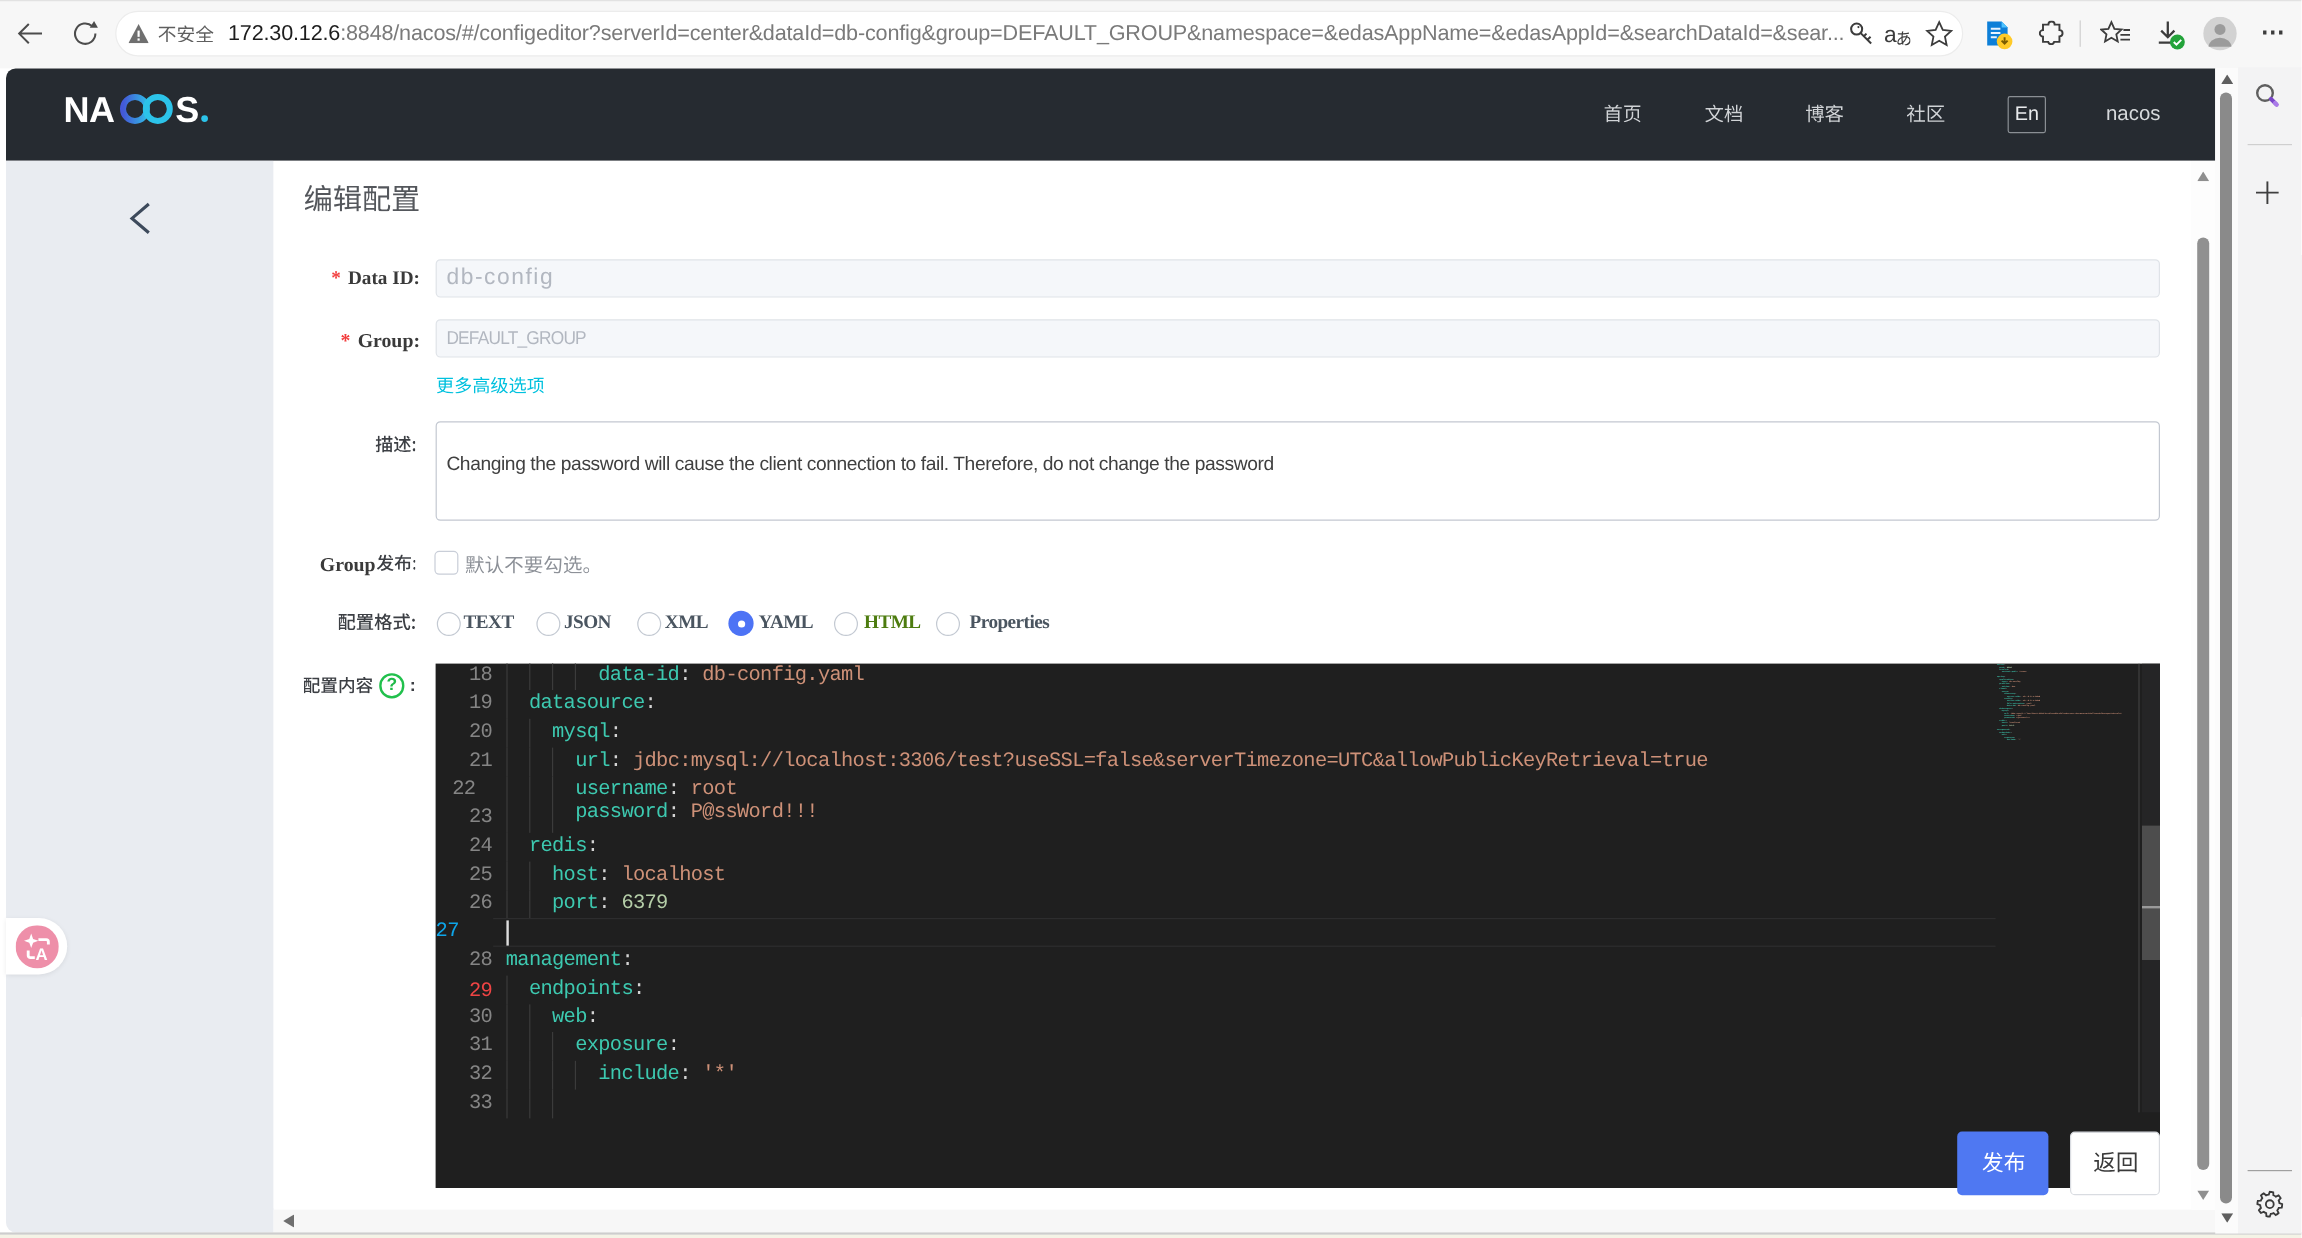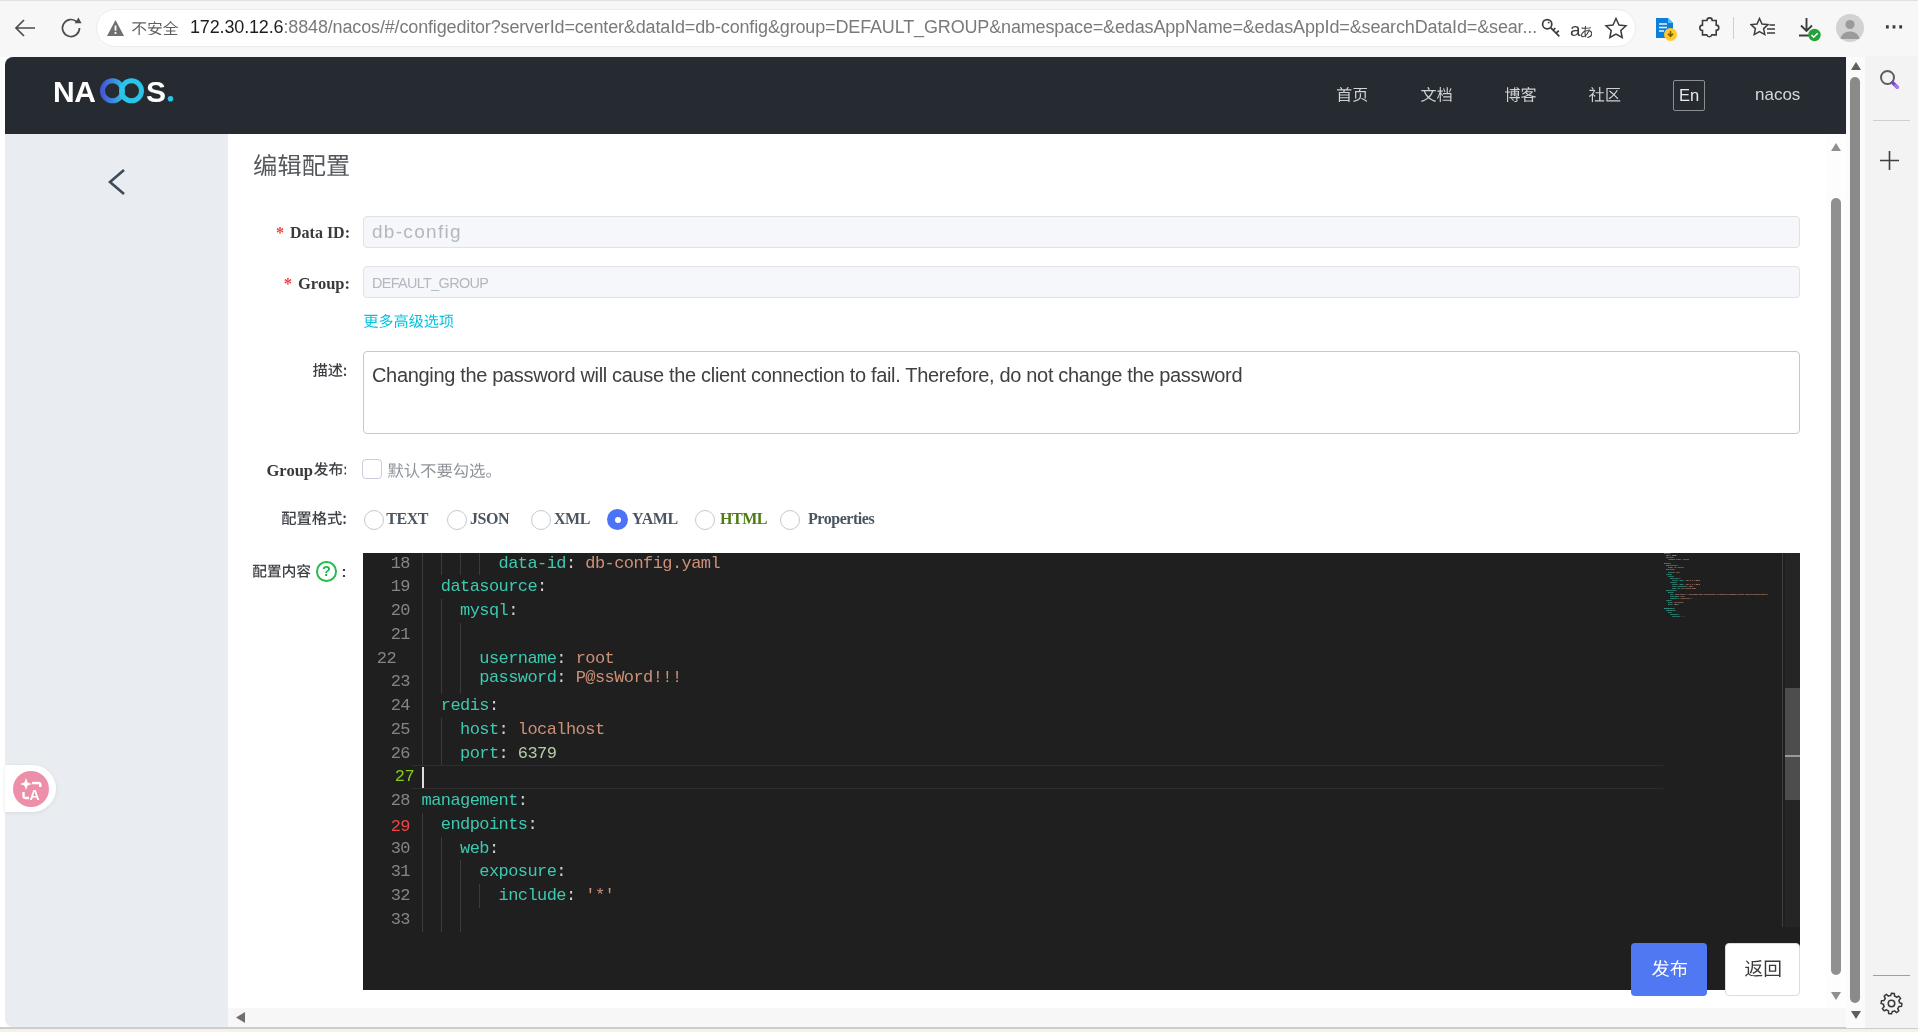--- a/index.html
+++ b/index.html
@@ -130,21 +130,21 @@
     <path transform="translate(3000,0) scale(1,-1)" d="M42 56 60 -18C155 18 280 66 398 113L383 178C258 132 127 84 42 56ZM400 775V705H512C500 384 465 124 329 -36C347 -46 382 -70 395 -82C481 30 528 177 555 355C589 273 631 197 680 130C620 63 548 12 470 -24C486 -36 512 -64 523 -82C597 -45 666 6 726 73C781 10 844 -42 915 -78C926 -59 949 -32 966 -18C894 16 829 67 773 130C842 223 895 341 926 486L879 505L865 502H763C788 584 817 689 840 775ZM587 705H746C722 611 692 506 667 436H839C814 339 775 257 726 187C659 278 607 386 572 499C579 564 583 633 587 705ZM55 423C70 430 94 436 223 453C177 387 134 334 115 313C84 275 60 250 38 246C46 227 57 192 61 177C83 193 117 206 384 286C381 302 379 331 379 349L183 294C257 382 330 487 393 593L330 631C311 593 289 556 266 520L134 506C195 593 255 703 301 809L232 841C189 719 113 589 90 555C67 521 50 498 31 493C40 474 51 438 55 423Z"></path>
     <path transform="translate(4000,0) scale(1,-1)" d="M61 765C119 716 187 646 216 597L278 644C246 692 177 760 118 806ZM446 810C422 721 380 633 326 574C344 565 376 545 390 534C413 562 435 597 455 636H603V490H320V423H501C484 292 443 197 293 144C309 130 331 102 339 83C507 149 557 264 576 423H679V191C679 115 696 93 771 93C786 93 854 93 869 93C932 93 952 125 959 252C938 257 907 268 893 282C890 177 886 163 861 163C847 163 792 163 782 163C756 163 753 166 753 191V423H951V490H678V636H909V701H678V836H603V701H485C498 731 509 763 518 795ZM251 456H56V386H179V83C136 63 90 27 45 -15L95 -80C152 -18 206 34 243 34C265 34 296 5 335 -19C401 -58 484 -68 600 -68C698 -68 867 -63 945 -58C946 -36 958 1 966 20C867 10 715 3 601 3C495 3 411 9 349 46C301 74 278 98 251 100Z"></path>
     <path transform="translate(5000,0) scale(1,-1)" d="M618 500V289C618 184 591 56 319 -19C335 -34 357 -61 366 -77C649 12 693 158 693 289V500ZM689 91C766 41 864 -31 911 -79L961 -26C913 21 813 90 736 138ZM29 184 48 106C140 137 262 179 379 219L369 284L247 247V650H363V722H46V650H172V225ZM417 624V153H490V556H816V155H891V624H655C670 655 686 692 702 728H957V796H381V728H613C603 694 591 656 578 624Z"></path>
   </svg>
 <svg style="position:absolute;left:312.7px;top:362.9px;width:33.3px;height:14.0px;" viewBox="25 -844 2202 925" fill="#3c3f44">
     <path transform="translate(0,0) scale(1,-1)" d="M738 844V706H578V844H488V706H359V620H488V497H578V620H738V497H830V620H955V706H830V844ZM484 175H614V52H484ZM484 256V376H614V256ZM831 175V52H699V175ZM831 256H699V376H831ZM398 459V-81H484V-31H831V-76H922V459ZM153 843V648H40V560H153V358L25 323L47 232L153 264V30C153 16 149 12 136 12C124 12 87 12 47 13C59 -12 70 -52 72 -74C136 -75 177 -72 204 -57C231 -42 240 -18 240 30V291L347 325L335 410L240 383V560H340V648H240V843Z"></path>
     <path transform="translate(1000,0) scale(1,-1)" d="M717 786C758 748 810 694 835 660L910 709C884 742 830 794 789 830ZM58 758C112 700 176 621 204 570L284 620C253 671 187 748 133 802ZM584 835V655H319V567H539C484 424 396 284 301 210C322 193 352 160 367 139C451 214 527 333 584 465V74H679V461C760 365 840 257 879 182L953 237C902 327 791 463 694 567H943V655H679V835ZM271 486H44V398H181V115C135 97 84 58 34 11L93 -71C143 -11 195 44 230 44C255 44 286 15 331 -8C403 -47 489 -57 608 -57C704 -57 871 -52 940 -47C942 -21 957 23 967 47C870 36 719 28 610 28C504 28 415 35 349 69C315 87 291 104 271 115Z"></path>
     <path transform="translate(2000,0) scale(1,-1)" d="M149 380C193 380 227 413 227 460C227 508 193 542 149 542C106 542 72 508 72 460C72 413 106 380 149 380ZM149 -14C193 -14 227 21 227 68C227 115 193 149 149 149C106 149 72 115 72 68C72 21 106 -14 149 -14Z"></path>
   </svg>
 <div class="abs" style="left:363px;top:351px;width:1437px;height:83px;background:#fff;border:1px solid #c3c8d1;border-radius:4px"></div>
-<div class="abs" style="left:372px;top:364px;font-size:20px;letter-spacing:-0.33px;color:#404040">Changing the password will cause the client connection to fail. Therefore, do not change the password</div>
+<div class="abs" style="left:372px;top:379px;font-size:16px;letter-spacing:-0.33px;color:#404040">Changing the password will cause the client connection to fail. Therefore, do not change the password</div>
 <div class="abs ser" style="left:0px;top:461px;width:313px;text-align:right;font-size:16.5px;color:#3a3a3a">Group</div>
 <svg style="position:absolute;left:313.7px;top:462.4px;width:32.7px;height:13.9px;" viewBox="25 -849 2202 935" fill="#3c3f44">
     <path transform="translate(0,0) scale(1,-1)" d="M671 791C712 745 767 681 793 644L870 694C842 731 785 792 744 835ZM140 514C149 526 187 533 246 533H382C317 331 207 173 25 69C48 52 82 15 95 -6C221 68 315 163 384 279C421 215 465 159 516 110C434 57 339 19 239 -4C257 -24 279 -61 289 -86C399 -56 503 -13 592 48C680 -15 785 -59 911 -86C924 -60 950 -21 971 -1C854 20 753 57 669 108C754 185 821 284 862 411L796 441L778 437H460C472 468 482 500 492 533H937V623H516C531 689 543 758 553 832L448 849C438 769 425 694 408 623H244C271 676 299 740 317 802L216 819C198 741 160 662 148 641C135 619 123 605 109 600C119 578 134 533 140 514ZM590 165C529 216 480 276 443 345H729C695 275 647 215 590 165Z"></path>
     <path transform="translate(1000,0) scale(1,-1)" d="M388 846C375 796 359 746 339 696H57V605H298C233 476 142 358 25 280C43 259 68 221 80 198C131 233 177 274 218 320V7H313V346H502V-84H597V346H797V118C797 105 792 101 776 101C761 100 704 100 648 102C661 78 675 42 679 16C760 15 814 17 848 30C883 45 893 70 893 117V435H597V561H502V435H308C344 489 376 546 403 605H945V696H442C458 738 473 781 486 823Z"></path>
     <path transform="translate(2000,0) scale(1,-1)" d="M149 380C193 380 227 413 227 460C227 508 193 542 149 542C106 542 72 508 72 460C72 413 106 380 149 380ZM149 -14C193 -14 227 21 227 68C227 115 193 149 149 149C106 149 72 115 72 68C72 21 106 -14 149 -14Z"></path>
   </svg>
 <div class="abs" style="left:361.7px;top:459.4px;width:20px;height:20px;background:#fff;border:1px solid #c9ced8;border-radius:4px"></div>
 <svg style="position:absolute;left:387.5px;top:462.5px;width:103.1px;height:15.0px;" viewBox="33 -839 6314 919" fill="#8d9198">
     <path transform="translate(0,0) scale(1,-1)" d="M760 760C801 710 850 640 871 597L924 631C901 673 851 739 809 788ZM165 701C182 652 194 588 196 546L236 557C233 597 220 661 202 710ZM203 119C211 63 215 -8 213 -55L265 -49C266 -3 261 69 251 124ZM301 119C318 69 331 3 333 -40L384 -28C380 13 366 79 347 129ZM402 125C421 84 439 32 444 -2L494 17C488 50 470 101 449 140ZM114 142C96 88 65 11 33 -37L86 -62C116 -12 144 65 164 120ZM371 711C362 664 342 592 327 550L361 536C378 576 398 641 416 694ZM683 839V612L682 551H515V480H679C667 313 624 126 479 -32C499 -44 523 -61 537 -76C644 45 698 181 725 316C766 147 830 7 928 -76C940 -57 963 -31 980 -18C856 74 785 264 749 480H950V551H748L749 612V839ZM148 752H266V505H148ZM315 752H426V505H315ZM82 378V317H257V239L60 229L65 162C179 170 341 180 498 191L499 252L323 242V317H484V378H323V450H486V806H89V450H257V378Z"></path>
     <path transform="translate(1000,0) scale(1,-1)" d="M142 775C192 729 260 663 292 625L345 680C311 717 242 778 192 821ZM622 839C620 500 625 149 372 -28C392 -40 416 -63 429 -80C563 17 630 161 663 327C701 186 772 17 913 -79C926 -60 948 -38 968 -24C749 117 703 434 690 531C697 631 697 736 698 839ZM47 526V454H215V111C215 63 181 29 160 15C174 2 195 -24 202 -40C216 -21 243 0 434 134C427 149 417 177 412 197L288 114V526Z"></path>
@@ -194,20 +194,21 @@
     <div class="abs" style="left:58.50px;top:22.25px;width:1px;height:23.75px;background:#3b3b3b"></div>
     <div class="abs" style="left:58.50px;top:22.25px;line-height:23.75px;white-space:pre"><span style="color:#1f1f1f">&nbsp;&nbsp;</span><span class="k">datasource</span><span class="p">:</span></div>
     <div class="abs" style="left:0;top:46.00px;width:47px;color:#858585;text-align:right;line-height:23.75px">20</div>
     <div class="abs" style="left:58.50px;top:46.00px;width:1px;height:23.75px;background:#3b3b3b"></div>
     <div class="abs" style="left:77.62px;top:46.00px;width:1px;height:23.75px;background:#3b3b3b"></div>
     <div class="abs" style="left:58.50px;top:46.00px;line-height:23.75px;white-space:pre"><span style="color:#1f1f1f">&nbsp;&nbsp;&nbsp;&nbsp;</span><span class="k">mysql</span><span class="p">:</span></div>
     <div class="abs" style="left:0;top:69.75px;width:47px;color:#858585;text-align:right;line-height:23.75px">21</div>
     <div class="abs" style="left:58.50px;top:69.75px;width:1px;height:23.75px;background:#3b3b3b"></div>
     <div class="abs" style="left:77.62px;top:69.75px;width:1px;height:23.75px;background:#3b3b3b"></div>
     <div class="abs" style="left:96.75px;top:69.75px;width:1px;height:23.75px;background:#3b3b3b"></div>
+    <div class="abs" style="left:58.50px;top:69.75px;line-height:23.75px;white-space:pre"><span style="color:#1f1f1f">&nbsp;&nbsp;&nbsp;&nbsp;&nbsp;&nbsp;</span><span class="k">url</span><span class="p">:</span><span class="s"> jdbc:mysql://localhost:3306/test?useSSL=false&amp;serverTimezone=UTC&amp;allowPublicKeyRetrieval=true</span></div>
     <div class="abs" style="left:0;top:93.50px;width:47px;color:#858585;text-align:center;line-height:23.75px">22</div>
     <div class="abs" style="left:58.50px;top:93.50px;width:1px;height:23.75px;background:#3b3b3b"></div>
     <div class="abs" style="left:77.62px;top:93.50px;width:1px;height:23.75px;background:#3b3b3b"></div>
     <div class="abs" style="left:96.75px;top:93.50px;width:1px;height:23.75px;background:#3b3b3b"></div>
     <div class="abs" style="left:58.50px;top:93.50px;line-height:23.75px;white-space:pre"><span style="color:#1f1f1f">&nbsp;&nbsp;&nbsp;&nbsp;&nbsp;&nbsp;</span><span class="k">username</span><span class="p">:</span><span class="s"> root</span></div>
     <div class="abs" style="left:0;top:117.25px;width:47px;color:#858585;text-align:right;line-height:23.75px">23</div>
     <div class="abs" style="left:58.50px;top:117.25px;width:1px;height:23.75px;background:#3b3b3b"></div>
     <div class="abs" style="left:77.62px;top:117.25px;width:1px;height:23.75px;background:#3b3b3b"></div>
     <div class="abs" style="left:96.75px;top:117.25px;width:1px;height:23.75px;background:#3b3b3b"></div>
     <div class="abs" style="left:58.50px;top:113px;line-height:23.75px;white-space:pre"><span style="color:#1f1f1f">&nbsp;&nbsp;&nbsp;&nbsp;&nbsp;&nbsp;</span><span class="k">password</span><span class="p">:</span><span class="s"> P@ssWord!!!</span></div>
@@ -215,21 +216,21 @@
     <div class="abs" style="left:58.50px;top:141.00px;width:1px;height:23.75px;background:#3b3b3b"></div>
     <div class="abs" style="left:58.50px;top:141.00px;line-height:23.75px;white-space:pre"><span style="color:#1f1f1f">&nbsp;&nbsp;</span><span class="k">redis</span><span class="p">:</span></div>
     <div class="abs" style="left:0;top:164.75px;width:47px;color:#858585;text-align:right;line-height:23.75px">25</div>
     <div class="abs" style="left:58.50px;top:164.75px;width:1px;height:23.75px;background:#3b3b3b"></div>
     <div class="abs" style="left:77.62px;top:164.75px;width:1px;height:23.75px;background:#3b3b3b"></div>
     <div class="abs" style="left:58.50px;top:164.75px;line-height:23.75px;white-space:pre"><span style="color:#1f1f1f">&nbsp;&nbsp;&nbsp;&nbsp;</span><span class="k">host</span><span class="p">:</span><span class="s"> localhost</span></div>
     <div class="abs" style="left:0;top:188.50px;width:47px;color:#858585;text-align:right;line-height:23.75px">26</div>
     <div class="abs" style="left:58.50px;top:188.50px;width:1px;height:23.75px;background:#3b3b3b"></div>
     <div class="abs" style="left:77.62px;top:188.50px;width:1px;height:23.75px;background:#3b3b3b"></div>
     <div class="abs" style="left:58.50px;top:188.50px;line-height:23.75px;white-space:pre"><span style="color:#1f1f1f">&nbsp;&nbsp;&nbsp;&nbsp;</span><span class="k">port</span><span class="p">:</span><span class="n"> 6379</span></div>
-    <div class="abs" style="left:18px;top:212.25px;width:47px;color:#84cc16;text-align:center;line-height:23.75px">27</div>
+    <div class="abs" style="left:0;top:212.25px;width:47px;color:#0ea5e9;text-align:left;line-height:23.75px">27</div>
     <div class="abs" style="left:0;top:236.00px;width:47px;color:#858585;text-align:right;line-height:23.75px">28</div>
     <div class="abs" style="left:58.50px;top:236.00px;line-height:23.75px;white-space:pre"><span class="k">management</span><span class="p">:</span></div>
     <div class="abs" style="left:0;top:262px;width:47px;color:#ef4444;text-align:right;line-height:23.75px">29</div>
     <div class="abs" style="left:58.50px;top:259.75px;width:1px;height:23.75px;background:#3b3b3b"></div>
     <div class="abs" style="left:58.50px;top:259.75px;line-height:23.75px;white-space:pre"><span style="color:#1f1f1f">&nbsp;&nbsp;</span><span class="k">endpoints</span><span class="p">:</span></div>
     <div class="abs" style="left:0;top:283.50px;width:47px;color:#858585;text-align:right;line-height:23.75px">30</div>
     <div class="abs" style="left:58.50px;top:283.50px;width:1px;height:23.75px;background:#3b3b3b"></div>
     <div class="abs" style="left:77.62px;top:283.50px;width:1px;height:23.75px;background:#3b3b3b"></div>
     <div class="abs" style="left:58.50px;top:283.50px;line-height:23.75px;white-space:pre"><span style="color:#1f1f1f">&nbsp;&nbsp;&nbsp;&nbsp;</span><span class="k">web</span><span class="p">:</span></div>
     <div class="abs" style="left:0;top:307.25px;width:47px;color:#858585;text-align:right;line-height:23.75px">31</div>

